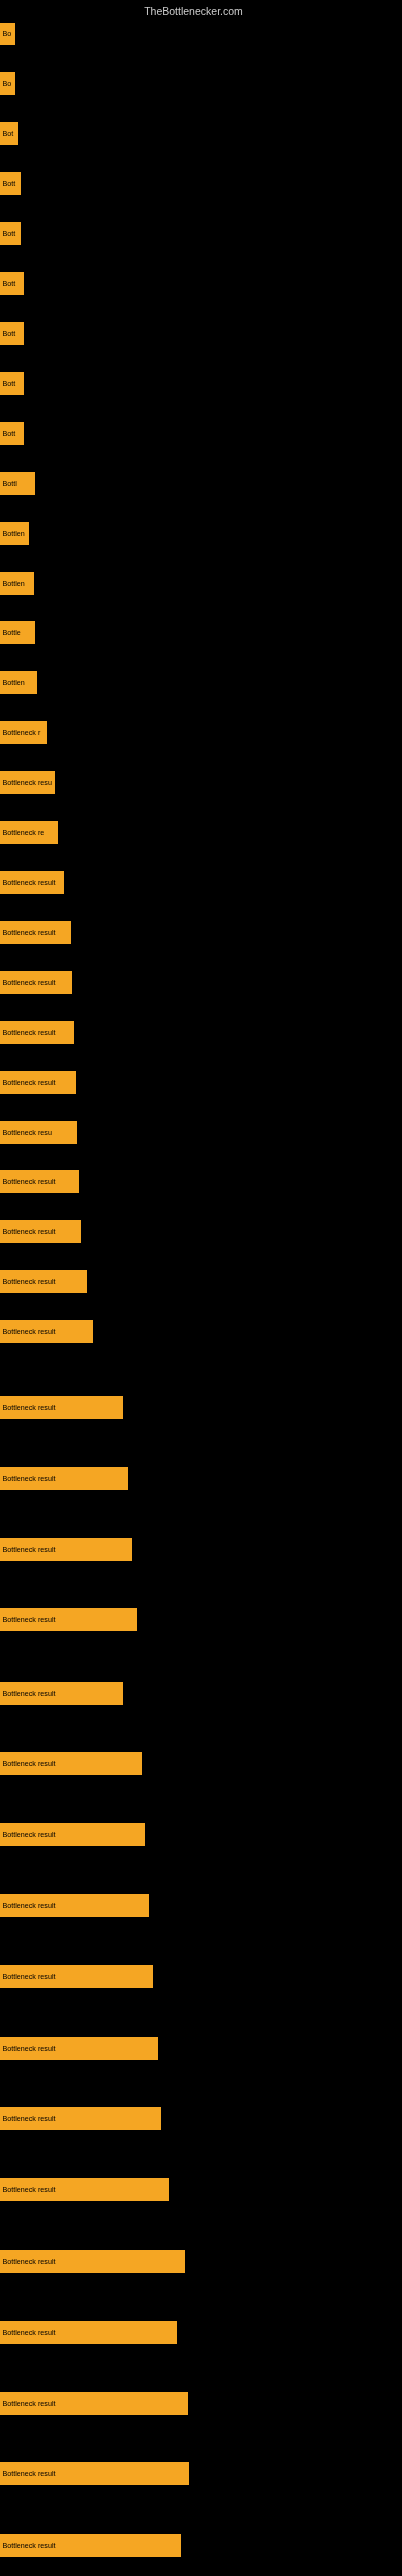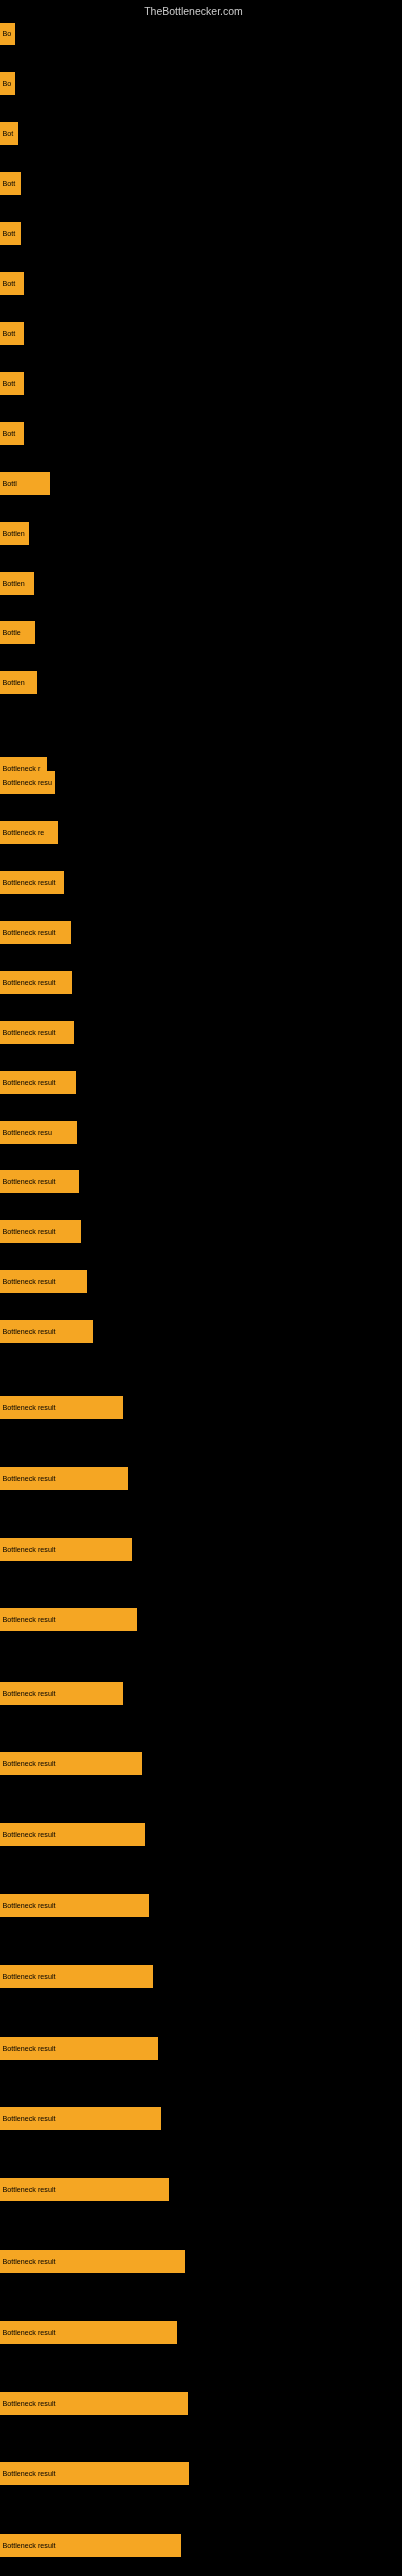--- a/index.html
+++ b/index.html
@@ -90,21 +90,21 @@
       <div class="bar" style="width: 24px;">
         <span class="bar-label">Bott</span>
       </div>
     </div>
     <div class="bar-container" style="top: 422px; left: 0px;">
       <div class="bar" style="width: 24px;">
         <span class="bar-label">Bott</span>
       </div>
     </div>
     <div class="bar-container" style="top: 472px; left: 0px;">
-      <div class="bar" style="width: 50px;">
+      <div class="bar" style="width: 35px;">
         <span class="bar-label">Bottl</span>
       </div>
     </div>
     <div class="bar-container" style="top: 522px; left: 0px;">
       <div class="bar" style="width: 29px;">
         <span class="bar-label">Bottlen</span>
       </div>
     </div>
     <div class="bar-container" style="top: 572px; left: 0px;">
       <div class="bar" style="width: 34px;">
@@ -115,21 +115,21 @@
       <div class="bar" style="width: 35px;">
         <span class="bar-label">Bottle</span>
       </div>
     </div>
     <div class="bar-container" style="top: 671px; left: 0px;">
       <div class="bar" style="width: 37px;">
         <span class="bar-label">Bottlen</span>
       </div>
     </div>
     <div class="bar-container" style="top: 721px; left: 0px;">
-      <div class="bar" style="width: 47px; margin-top: 36px;">
+      <div class="bar" style="width: 47px;">
         <span class="bar-label">Bottleneck r</span>
       </div>
     </div>
     <div class="bar-container" style="top: 771px; left: 0px;">
       <div class="bar" style="width: 55px;">
         <span class="bar-label">Bottleneck resu</span>
       </div>
     </div>
     <div class="bar-container" style="top: 821px; left: 0px; border-radius: 11px;">
       <div class="bar" style="width: 58px;">

